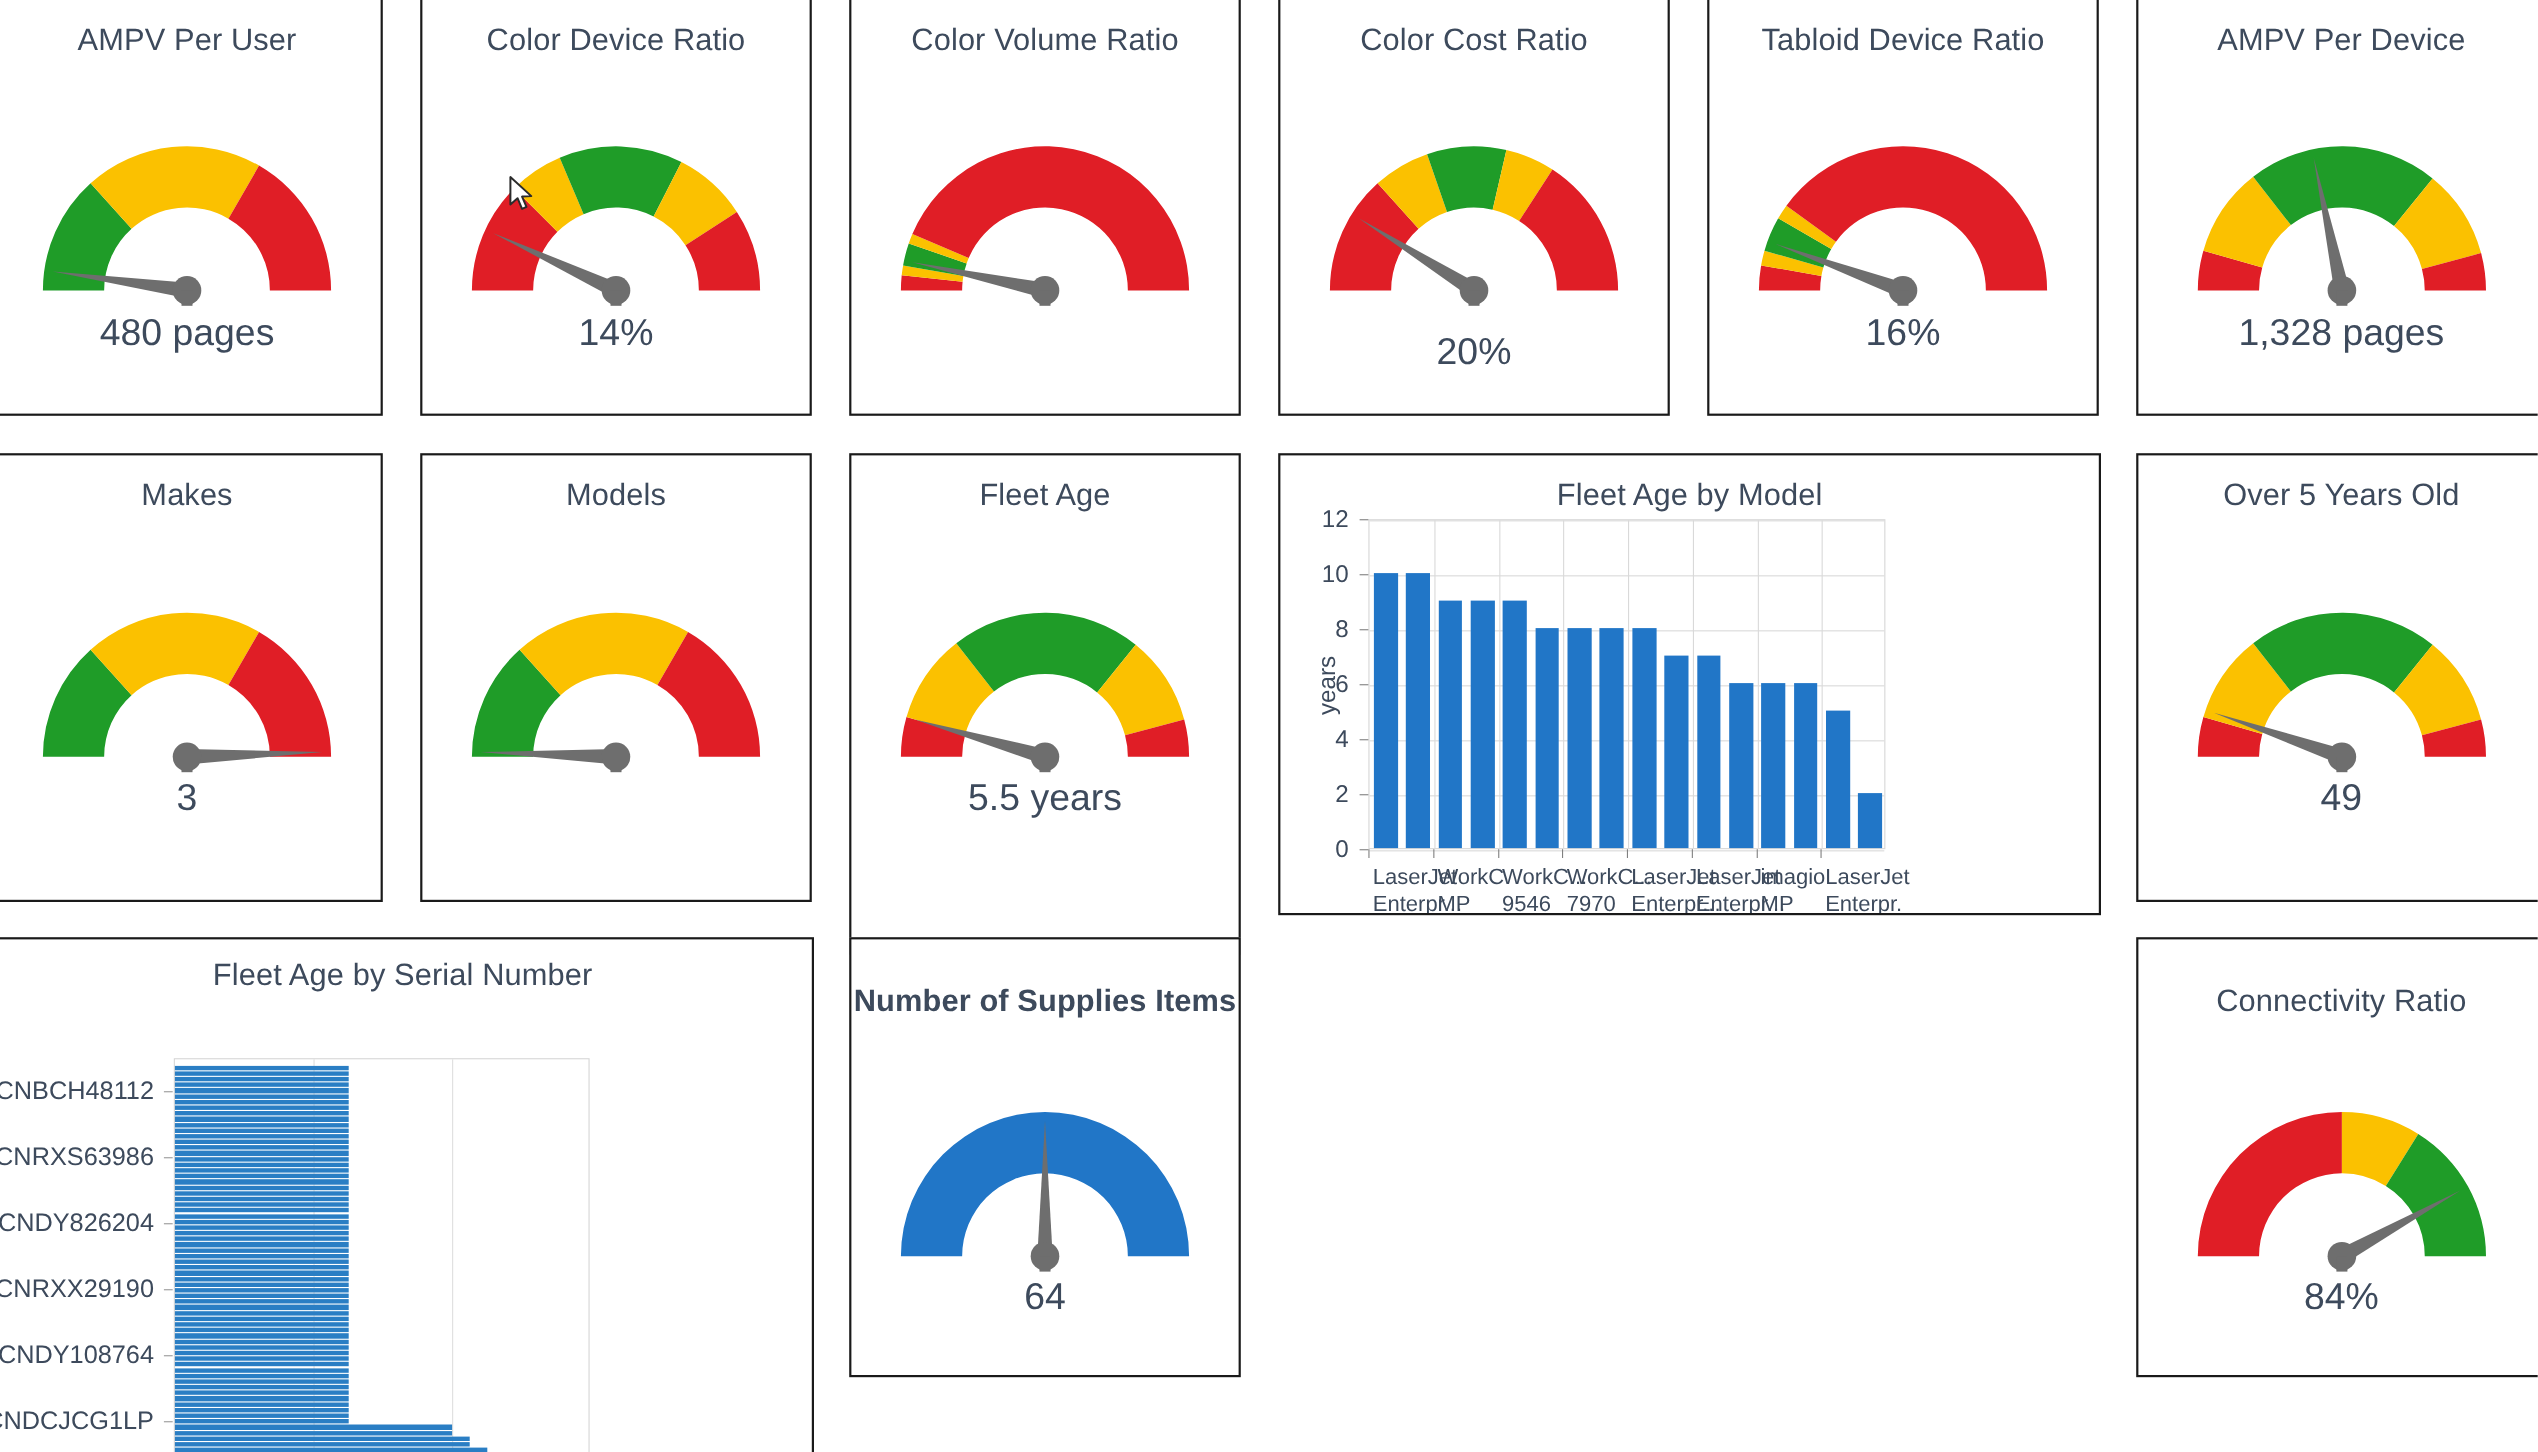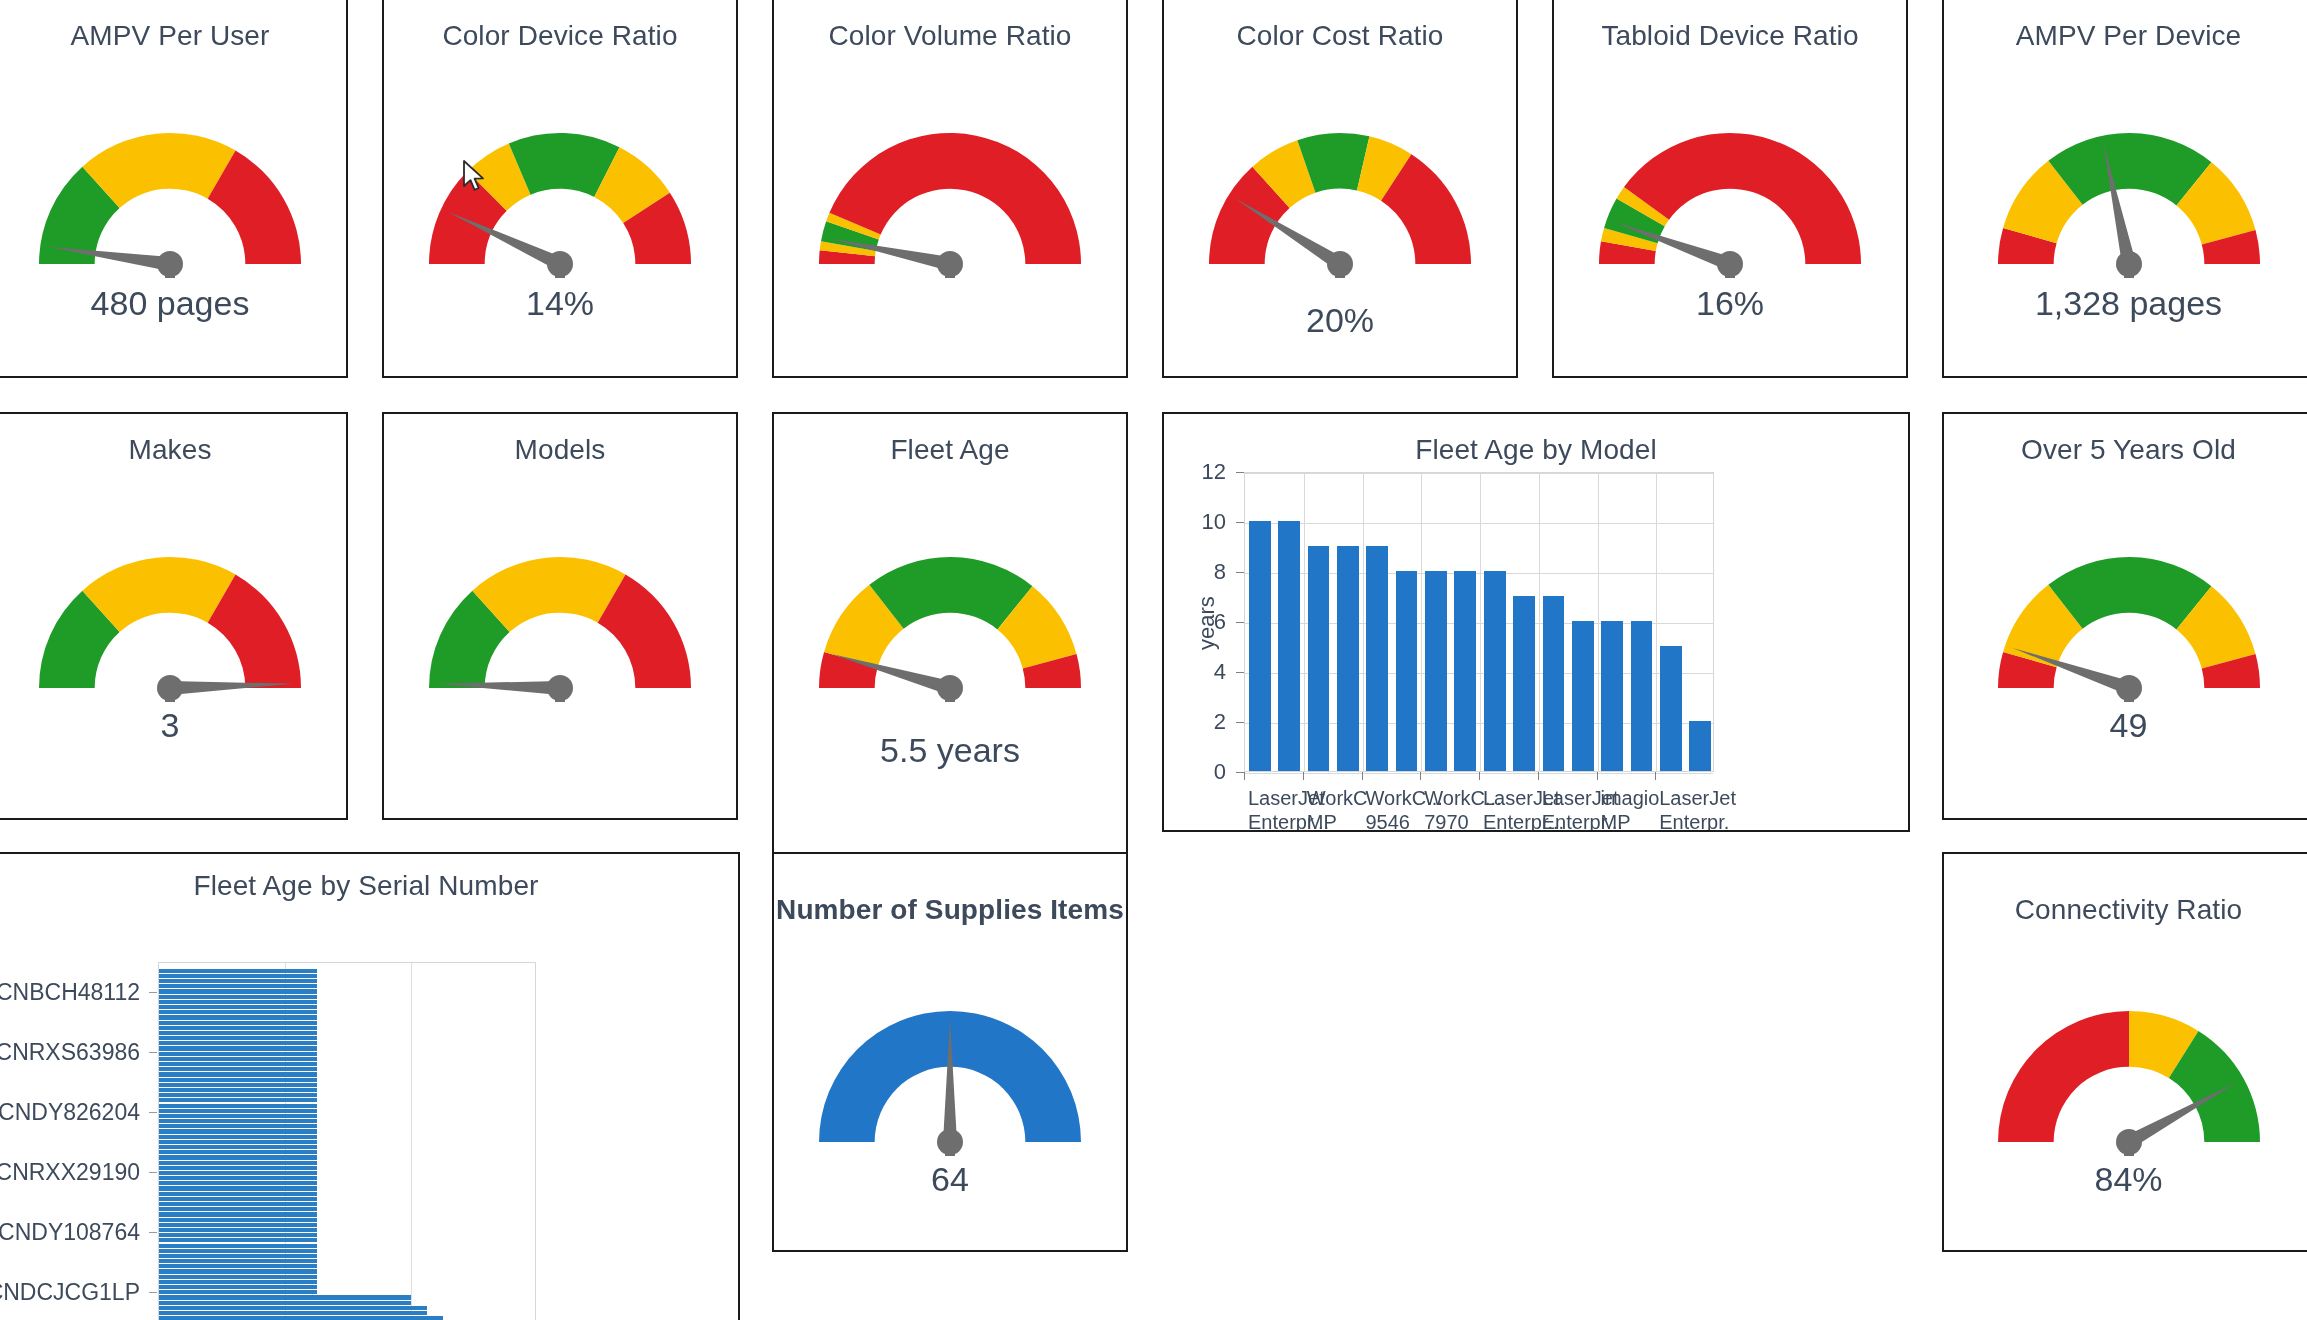--- a/index.html
+++ b/index.html
@@ -192,21 +192,21 @@
             <path d="M 0 162.00000000000003 A 131 131 0 0 1 5.074717832080225 125.89150638797312 L 58.592962753446145 141.23761617308455 A 75.32499999999999 75.32499999999999 0 0 0 55.67500000000001 162 Z" fill="#e01e26"></path>
             <path d="M 5.074717832080225 125.89150638797312 A 131 131 0 0 1 50.3483467323388 58.7705912775194 L 84.62529937109481 102.64308998457366 A 75.32499999999999 75.32499999999999 0 0 0 58.592962753446145 141.23761617308455 Z" fill="#fbc100"></path>
             <path d="M 50.3483467323388 58.7705912775194 A 131 131 0 0 1 213.4409712275287 60.193879049136825 L 178.403558455829 103.46148045325369 A 75.32499999999999 75.32499999999999 0 0 0 84.62529937109481 102.64308998457366 Z" fill="#1f9c28"></path>
             <path d="M 213.4409712275287 60.193879049136825 A 131 131 0 0 1 257.53628324386796 128.09470509156978 L 203.75836286522406 142.50445542765263 A 75.32499999999999 75.32499999999999 0 0 0 178.403558455829 103.46148045325369 Z" fill="#fbc100"></path>
             <path d="M 257.53628324386796 128.09470509156978 A 131 131 0 0 1 262 161.99999999999997 L 206.325 161.99999999999997 A 75.32499999999999 75.32499999999999 0 0 0 203.75836286522406 142.50445542765263 Z" fill="#e01e26"></path>
             <path d="M 12.630234762155425 128.05801600469476 L 132.929461490719 155.27116812843178 L 129.070538509281 168.72883187156822 Z" fill="#6e6e6e"></path>
             <circle cx="131" cy="162" r="13" fill="#6e6e6e"></circle>
             <rect x="126" y="162" width="10" height="14" fill="#6e6e6e"></rect>
           </svg>
         </div>
-        <div class="gauge-value" style="top: 292px; margin-top: 25px;">5.5 years</div>
+        <div class="gauge-value" style="top: 292px;">5.5 years</div>
       </div>
       <div class="card" style="left: 1942px; top: 412px; width: 373px; height: 408px;">
         <div class="card-title" style="top: 20px;">Over 5 Years Old</div>
         <div class="gauge-wrap" style="top: 112px;">
           <svg width="262" height="180" viewBox="0 0 262 180">
             <path d="M 0 162.00000000000003 A 131 131 0 0 1 5.074717832080225 125.89150638797312 L 58.592962753446145 141.23761617308455 A 75.32499999999999 75.32499999999999 0 0 0 55.67500000000001 162 Z" fill="#e01e26"></path>
             <path d="M 5.074717832080225 125.89150638797312 A 131 131 0 0 1 50.3483467323388 58.7705912775194 L 84.62529937109481 102.64308998457366 A 75.32499999999999 75.32499999999999 0 0 0 58.592962753446145 141.23761617308455 Z" fill="#fbc100"></path>
             <path d="M 50.3483467323388 58.7705912775194 A 131 131 0 0 1 213.4409712275287 60.193879049136825 L 178.403558455829 103.46148045325369 A 75.32499999999999 75.32499999999999 0 0 0 84.62529937109481 102.64308998457366 Z" fill="#1f9c28"></path>
             <path d="M 213.4409712275287 60.193879049136825 A 131 131 0 0 1 257.53628324386796 128.09470509156978 L 203.75836286522406 142.50445542765263 A 75.32499999999999 75.32499999999999 0 0 0 178.403558455829 103.46148045325369 Z" fill="#fbc100"></path>
             <path d="M 257.53628324386796 128.09470509156978 A 131 131 0 0 1 262 161.99999999999997 L 206.325 161.99999999999997 A 75.32499999999999 75.32499999999999 0 0 0 203.75836286522406 142.50445542765263 Z" fill="#e01e26"></path>

